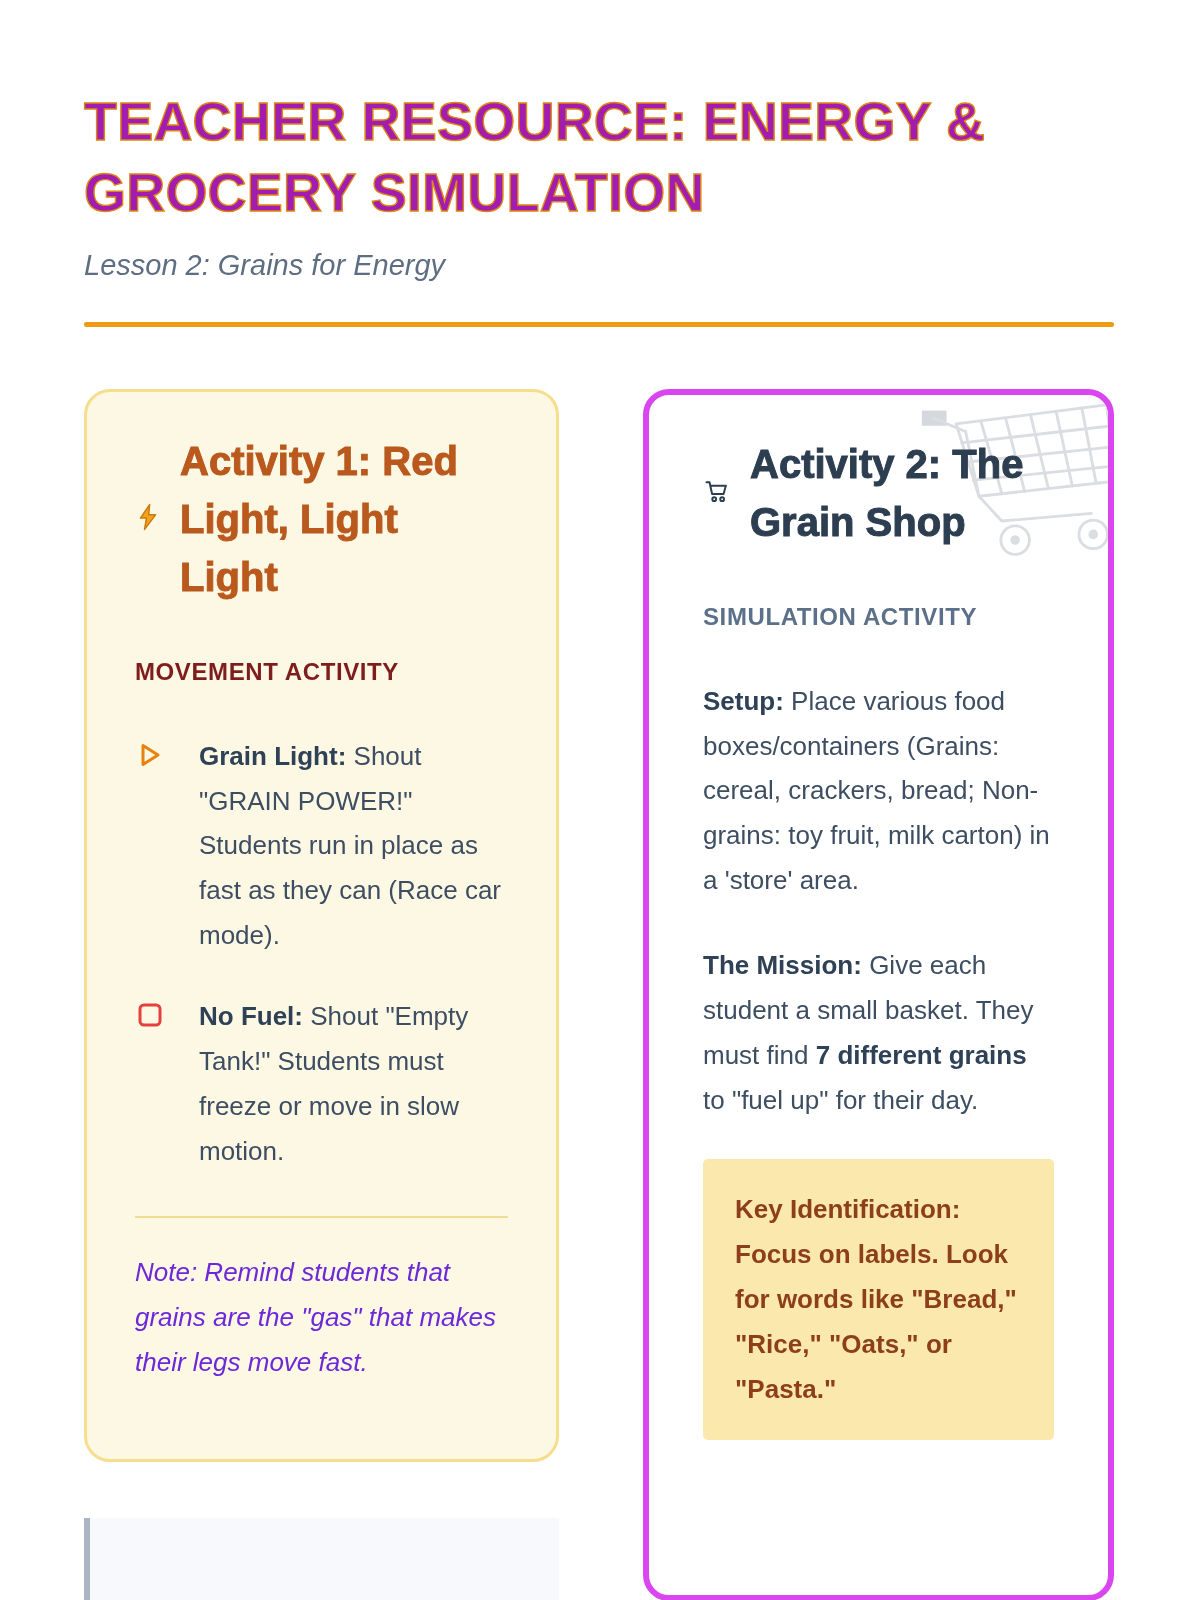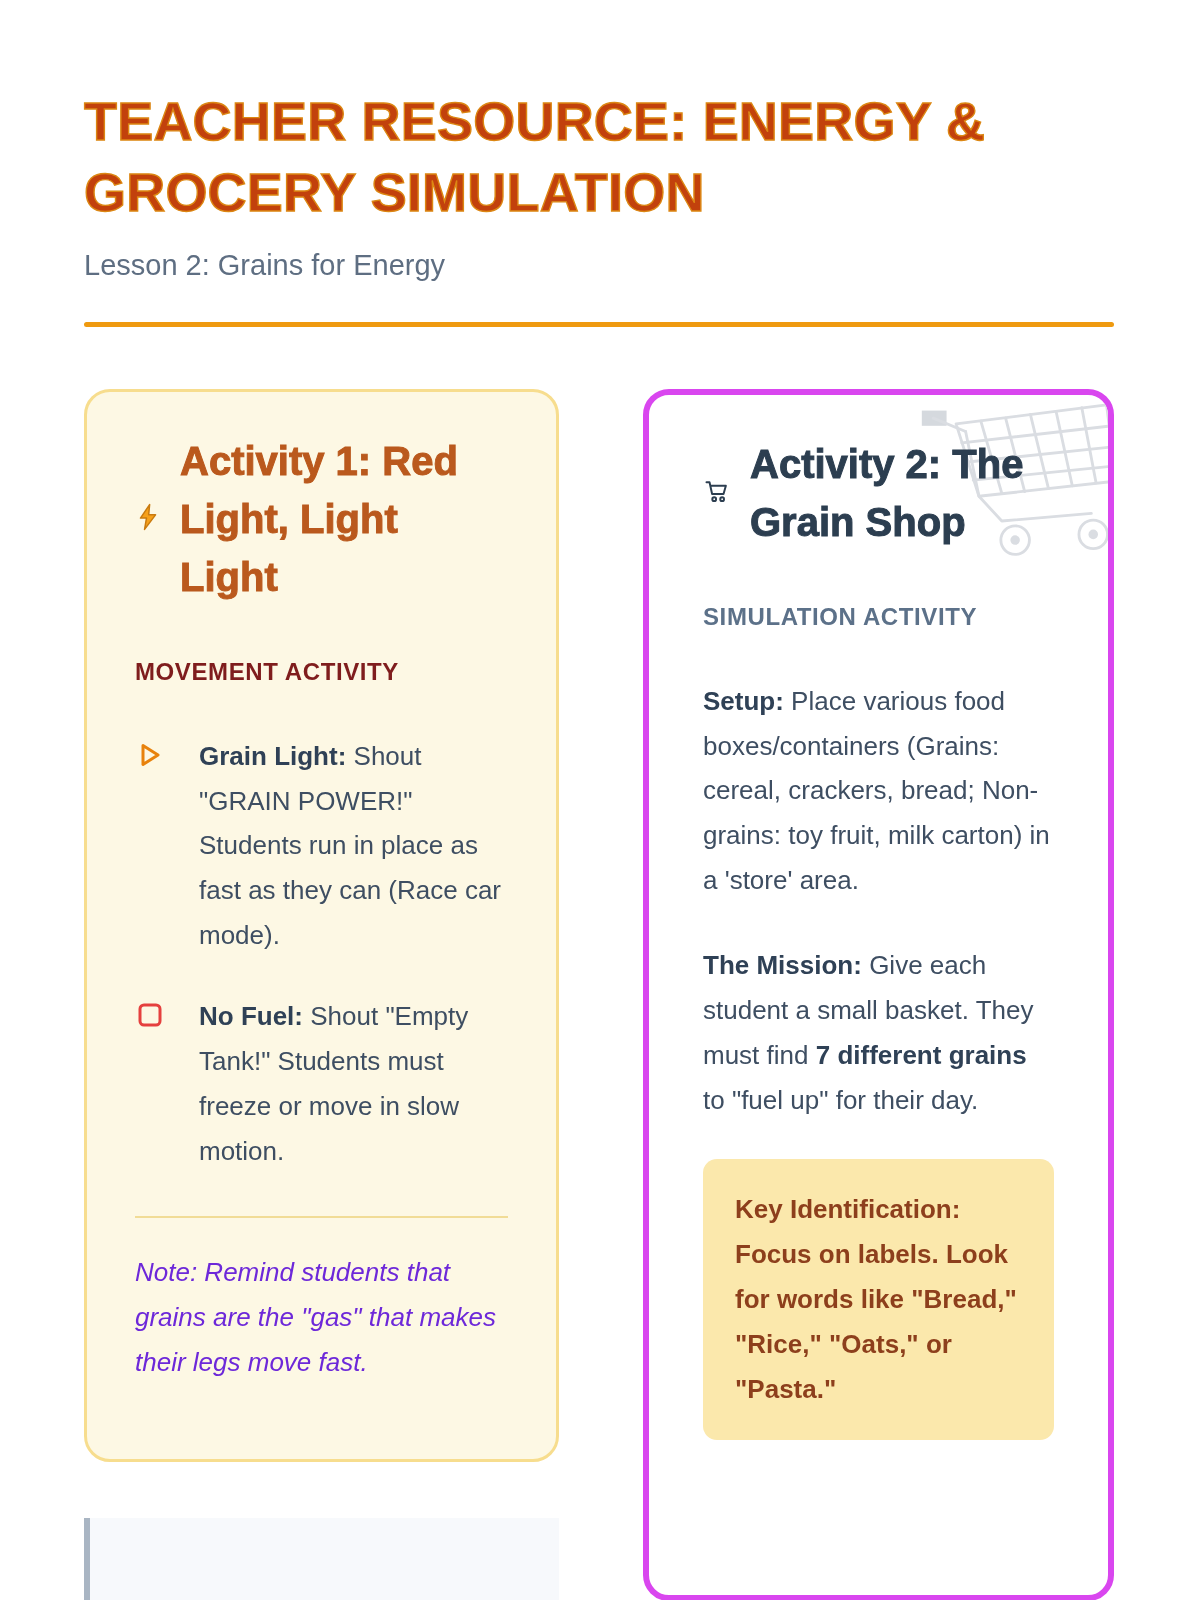--- a/index.html
+++ b/index.html
@@ -7,26 +7,26 @@
     width: 1200px; height: 1600px; overflow: hidden;
     background: #ffffff;
     font-family: "Liberation Sans", sans-serif;
     color: #3E4E62;
   }
   .page { padding: 86px 86px 0 84px; }
 
   .title {
     margin: 0;
     font-size: 54px; line-height: 1.32; font-weight: 800;
-    color: #c2410c; letter-spacing: 0.2px;
+    color: #a21caf; letter-spacing: 0.2px;
     -webkit-text-stroke: 1.4px #DC8713;
   }
   .subtitle {
     margin: 20px 0 0;
-    font-size: 29px; color: #5E6E82;
+    font-size: 29px; font-style: italic; color: #5E6E82;
   }
   .divider {
     margin: 40px 0 0; height: 5px; background: #EF9A10;
     border: none; border-radius: 3px;
   }
 
   .cards {
     margin-top: 62px;
     display: grid; grid-template-columns: 475px 471px; column-gap: 84px;
     align-items: start;
@@ -60,21 +60,21 @@
   .card1-divider { margin: 42px 0 0; border: none; border-top: 2px solid #F1DC96; }
   .note {
     margin-top: 32px; font-size: 26px; line-height: 1.73;
     font-style: italic; color: #6d28d9;
   }
 
   .para { margin-top: 40px; font-size: 26px; line-height: 1.73; position: relative; z-index: 1; }
   .para.first { margin-top: 48px; }
 
   .callout {
-    margin-top: 36px; background: #FBE8AC; border-radius: 14px;
+    margin-top: 36px; background: #FBE8AC; border-radius: 5px;
     padding: 28px 32px; font-size: 26px; line-height: 1.73;
     font-weight: 700; color: #8D3F1C; position: relative; z-index: 1;
   }
 
   .cart-watermark {
     position: absolute; top: -4px; right: -10px; width: 200px; height: 182px;
     z-index: 0;
   }
 
   .stub {

